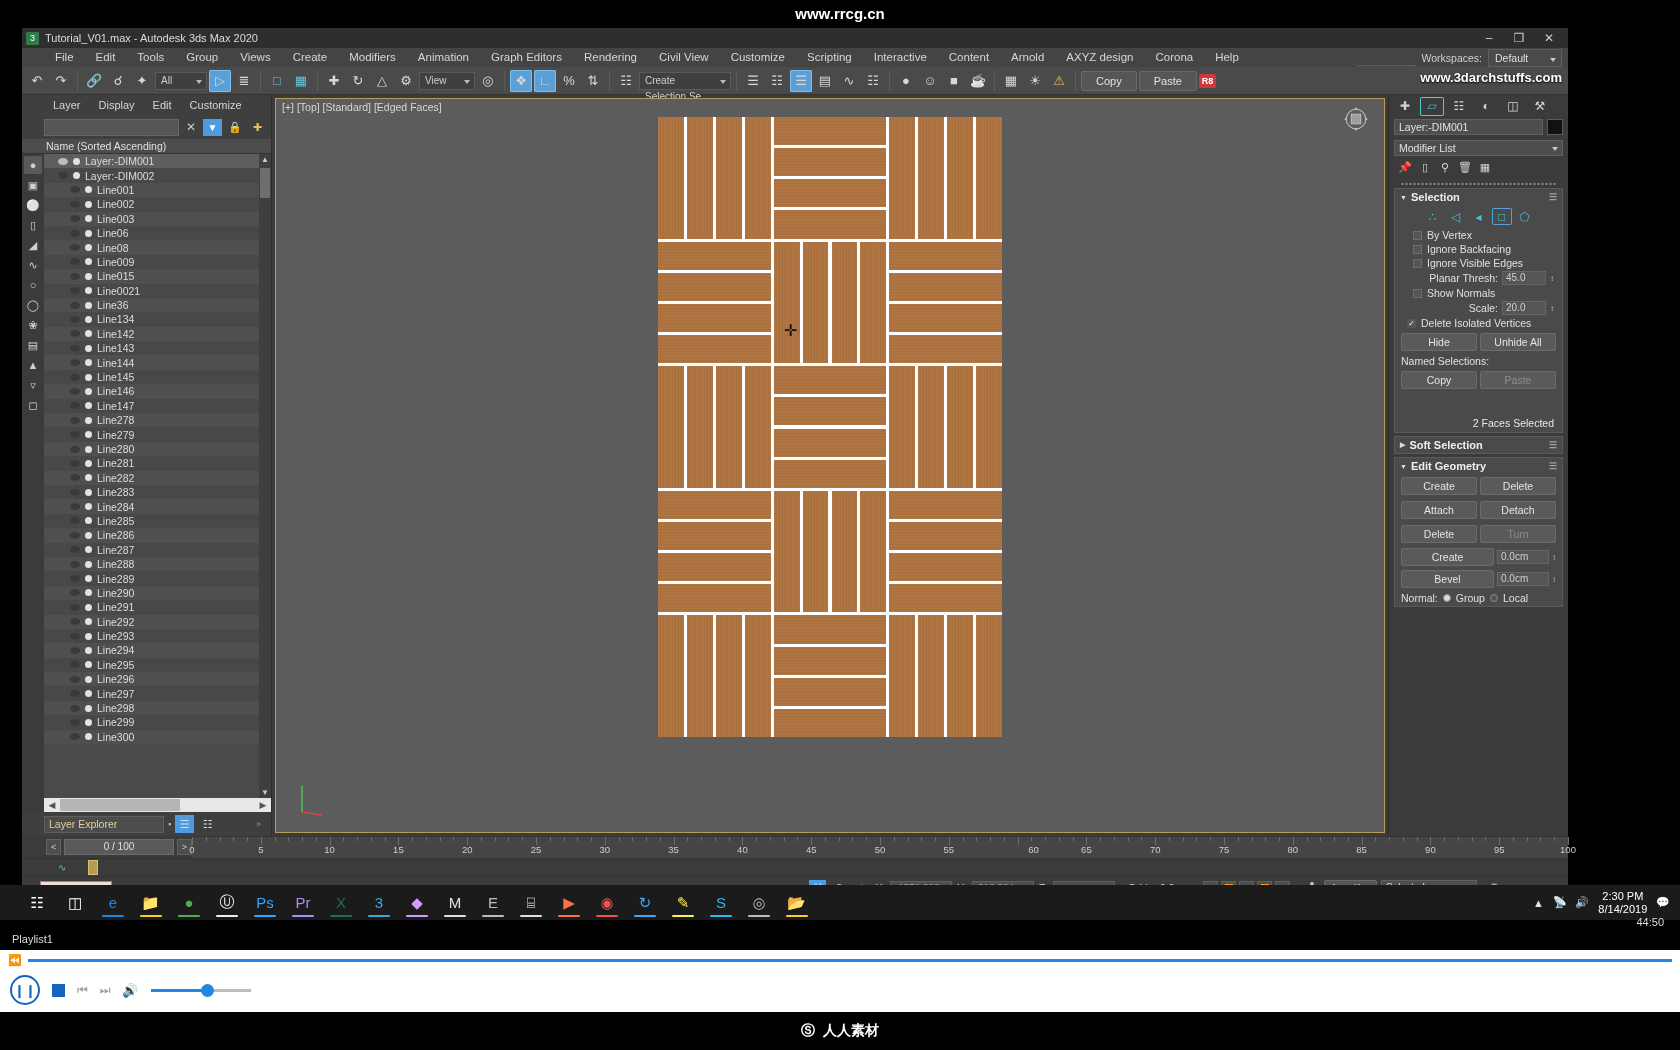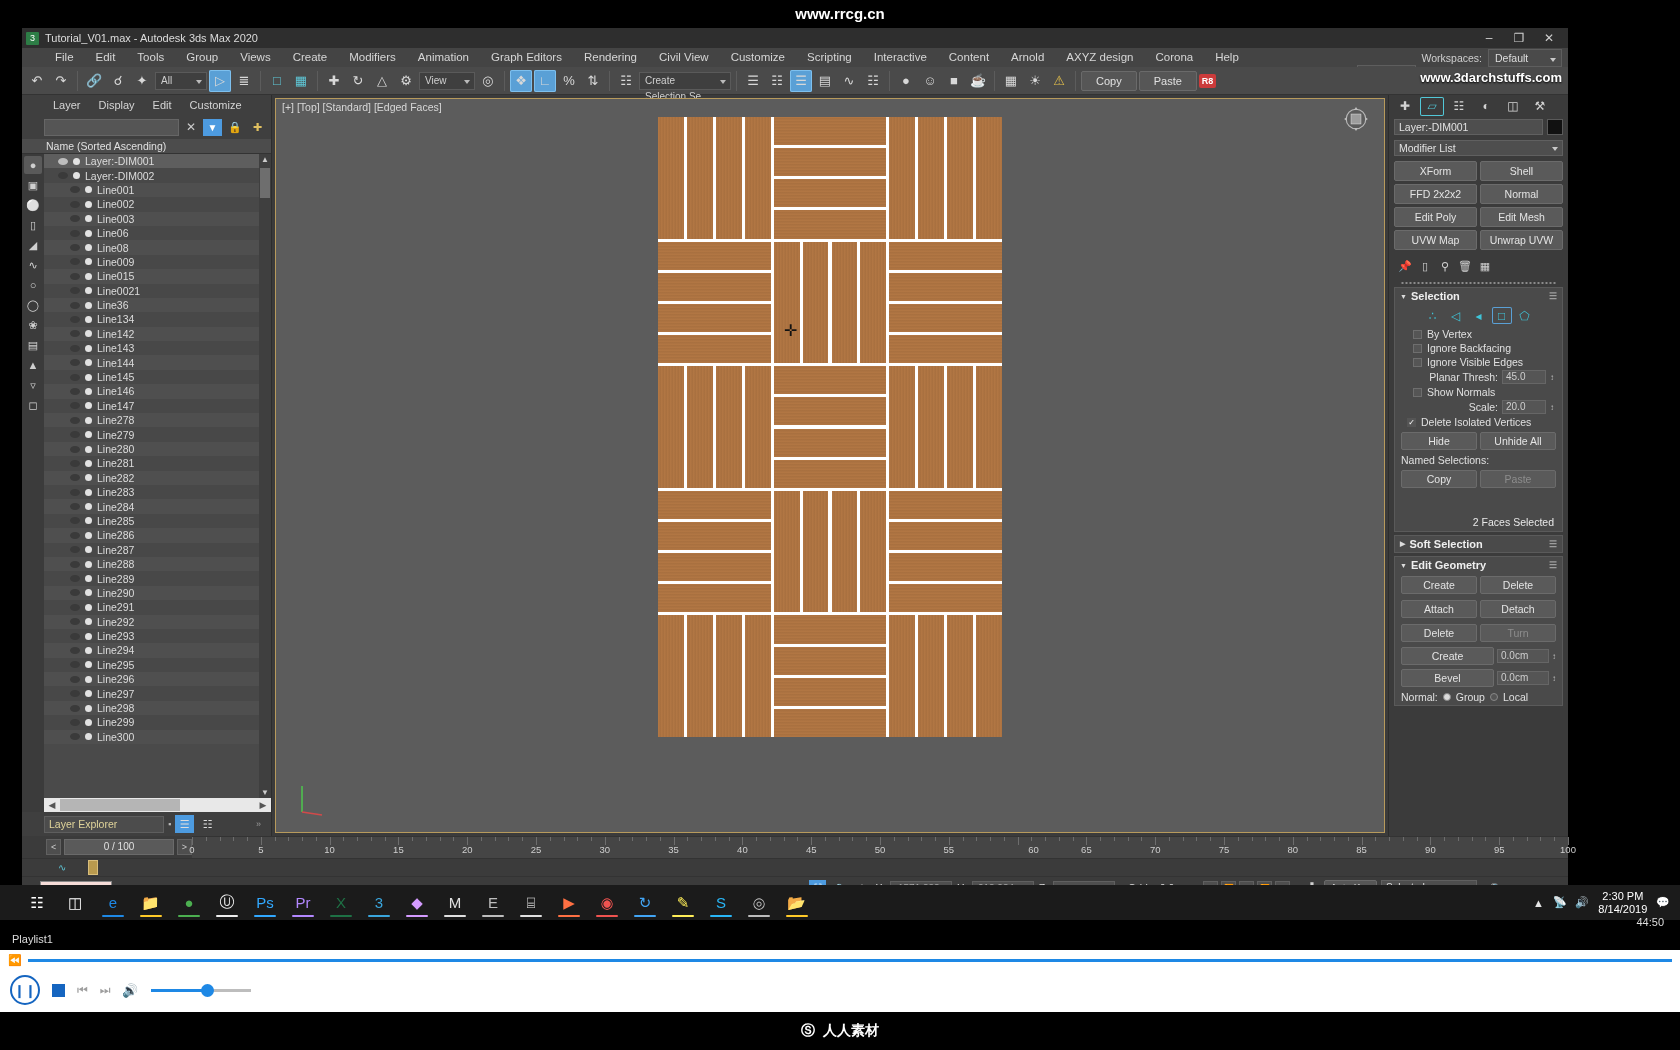--- a/index.html
+++ b/index.html
@@ -718,30 +718,20 @@
         <div class="rtab">◐</div>
         <div class="rtab">◫</div>
         <div class="rtab">⚒</div>
       </div>
       <div class="rname">
         <div class="nm">Layer:-DIM001</div>
         <div class="swatch"></div>
       </div>
       <div class="rmodlist">Modifier List</div>
 
-      <div class="btngrid">
-        <div class="gbtn">XForm</div>
-        <div class="gbtn">Shell</div>
-        <div class="gbtn">FFD 2x2x2</div>
-        <div class="gbtn">Normal</div>
-        <div class="gbtn">Edit Poly</div>
-        <div class="gbtn">Edit Mesh</div>
-        <div class="gbtn">UVW Map</div>
-        <div class="gbtn">Unwrap UVW</div>
-      </div>
 
 
       <div class="stoolbar">
         <span class="st">📌</span>
         <span class="st">▯</span>
         <span class="st">⚲</span>
         <span class="st">🗑</span>
         <span class="st">▦</span>
       </div>
       <div class="dots"></div>

